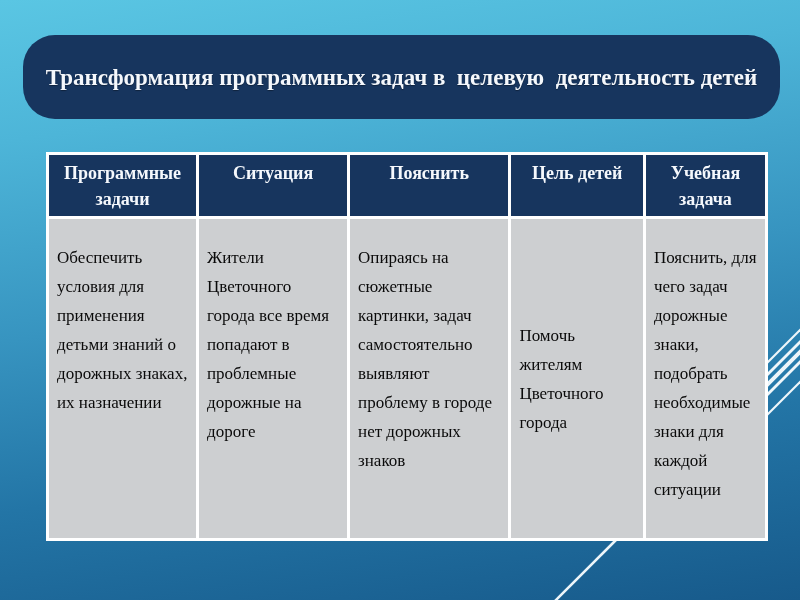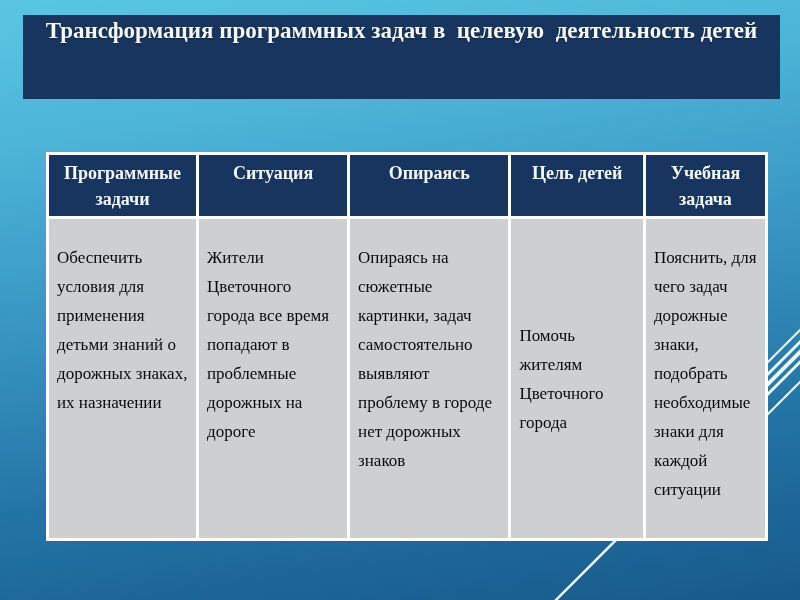--- a/index.html
+++ b/index.html
@@ -28,26 +28,28 @@
       var(--bg_mid) 48%,
       #2375a6 72%,
       var(--bg_bottom) 100%);
   }
   .stripes{
     position:absolute;left:0;top:0;
     pointer-events:none;
   }
   .title-box{
     position:absolute;
-    left:23px;top:15px;
+    left:23px;top:35px;
     width:757px;height:84px;
     background:var(--navy);
     display:flex;
     flex-direction:column;
+    justify-content:center;
     align-items:center;
+    border-radius:32px;
   }
   .title-line{
     color:var(--light_text);
     font-weight:bold;
     font-size:23px;
     line-height:31px;
     text-align:center;
     white-space:pre-wrap;
     text-shadow:0 1px 1px rgba(0,0,0,0.35);
   }
@@ -106,29 +108,29 @@
 
   <div class="title-box">
     <div class="title-line">Трансформация программных задач в  целевую  деятельность детей</div>
   </div>
 
   <table class="grid">
     <thead>
       <tr>
         <th class="c1">Программные задачи</th>
         <th class="c2">Ситуация</th>
-        <th class="c3">Опираясь</th>
+        <th class="c3">Пояснить</th>
         <th class="c4">Цель детей</th>
         <th class="c5">Учебная задача</th>
       </tr>
     </thead>
     <tbody>
       <tr>
         <td class="c1">Обеспечить условия для применения детьми знаний о дорожных знаках, их назначении</td>
-        <td class="c2">Жители Цветочного города все время попадают в проблемные дорожных на дороге</td>
+        <td class="c2">Жители Цветочного города все время попадают в проблемные дорожные на дороге</td>
         <td class="c3">Опираясь на сюжетные картинки, задач самостоятельно выявляют проблему в городе нет дорожных знаков</td>
         <td class="c4 vmid">Помочь жителям Цветочного города</td>
         <td class="c5">Пояснить, для чего задач дорожные знаки, подобрать необходимые знаки для каждой ситуации</td>
       </tr>
     </tbody>
   </table>
 
 </div>
 
 </body></html>

